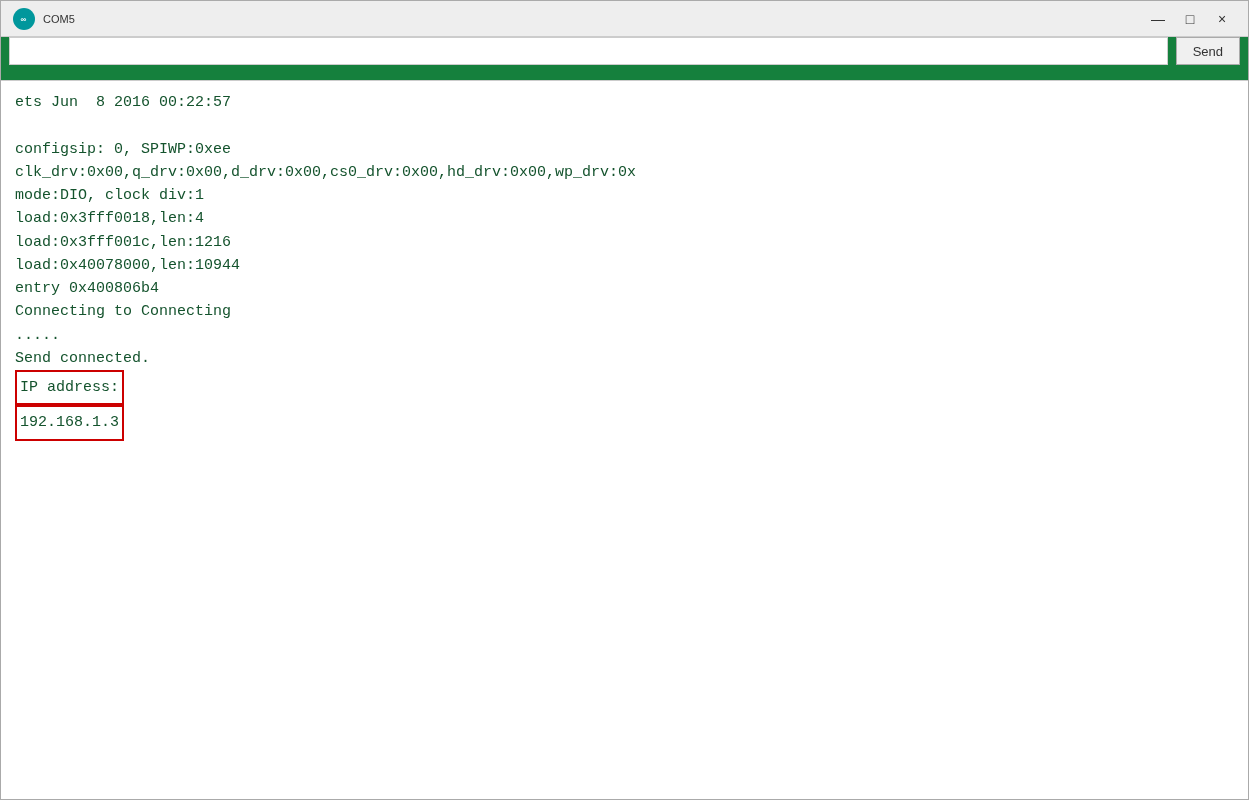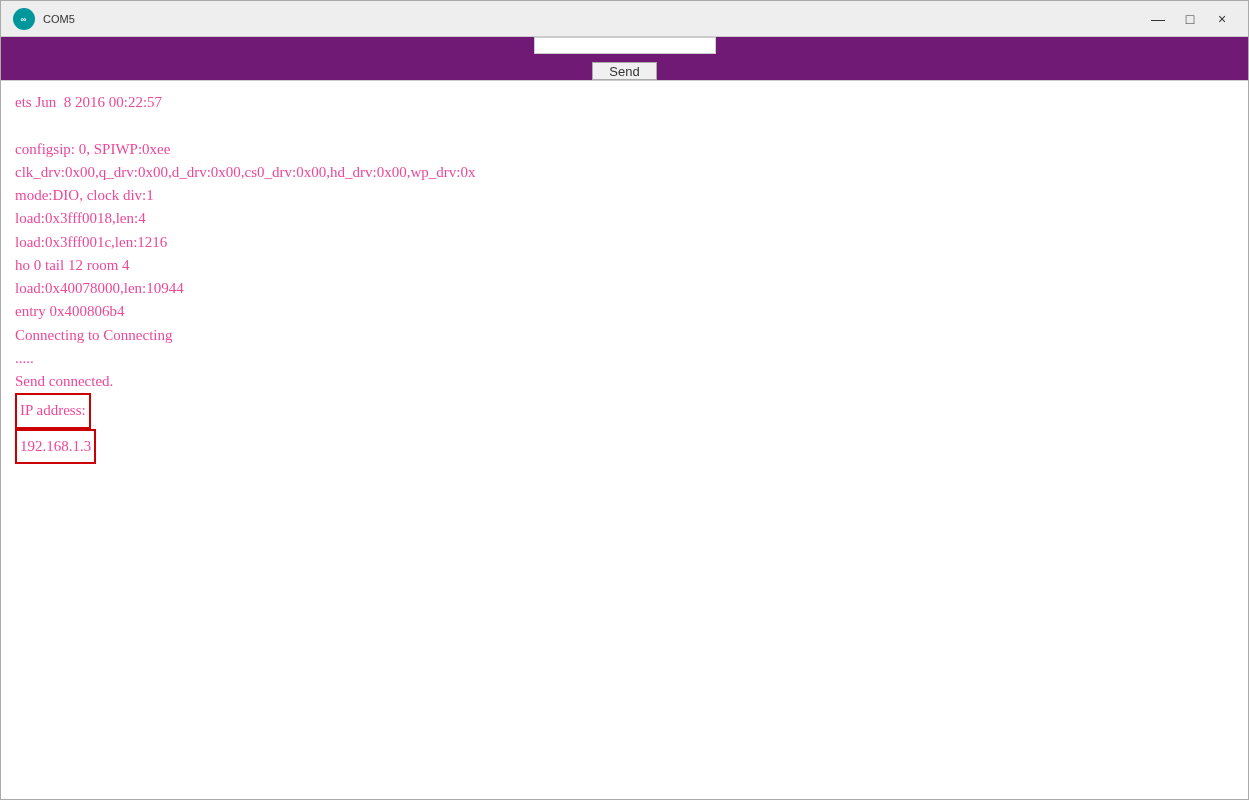--- a/index.html
+++ b/index.html
@@ -78,29 +78,27 @@
       cursor: pointer;
       display: flex;
       align-items: center;
       justify-content: center;
       font-family: Arial, sans-serif;
       font-size: 14px;
       color: #333;
     }
 
     .toolbar {
-      background: #701a75;
+      background: #15803d;
       border-bottom: 1px solid #cccccc;
       height: 44px;
       display: flex;
-      align-items: center;
       padding: 0 8px;
       gap: 8px;
       flex-shrink: 0;
-      flex-direction: column;
     }
 
     .send-input {
       flex: 1;
       height: 28px;
       border: 1px solid #cccccc;
       background: #ffffff;
       padding: 0 6px;
       font-family: 'Courier New', Courier, monospace;
       font-size: 13px;
@@ -116,24 +114,24 @@
       font-size: 13px;
       cursor: pointer;
       color: #333333;
     }
 
     .serial-output {
       flex: 1;
       background: #ffffff;
       padding: 10px 14px;
       overflow-y: auto;
-      font-family: Liberation Serif, serif;
+      font-family: Liberation Mono, monospace;
       font-size: 15px;
       line-height: 1.55;
-      color: #ec4899;
+      color: #14532d;
     }
 
     .line {
       white-space: pre;
     }
 
     .line-empty {
       height: 1.55em;
     }
 
@@ -171,21 +169,20 @@
   </div>
 
   <div class="serial-output" id="serial-output">
   <div class="line">ets Jun  8 2016 00:22:57</div>
       <div class="line-empty"></div>
       <div class="line">configsip: 0, SPIWP:0xee</div>
       <div class="line">clk_drv:0x00,q_drv:0x00,d_drv:0x00,cs0_drv:0x00,hd_drv:0x00,wp_drv:0x</div>
       <div class="line">mode:DIO, clock div:1</div>
       <div class="line">load:0x3fff0018,len:4</div>
       <div class="line">load:0x3fff001c,len:1216</div>
-      <div class="line">ho 0 tail 12 room 4</div>
       <div class="line">load:0x40078000,len:10944</div>
       <div class="line">entry 0x400806b4</div>
       <div class="line">Connecting to Connecting</div>
       <div class="line">.....</div>
       <div class="line">Send connected.</div>
       <div><span class="highlighted-box">IP address:</span></div>
       <div><span class="highlighted-box">192.168.1.3</span></div>
     </div>
 </div>
 

